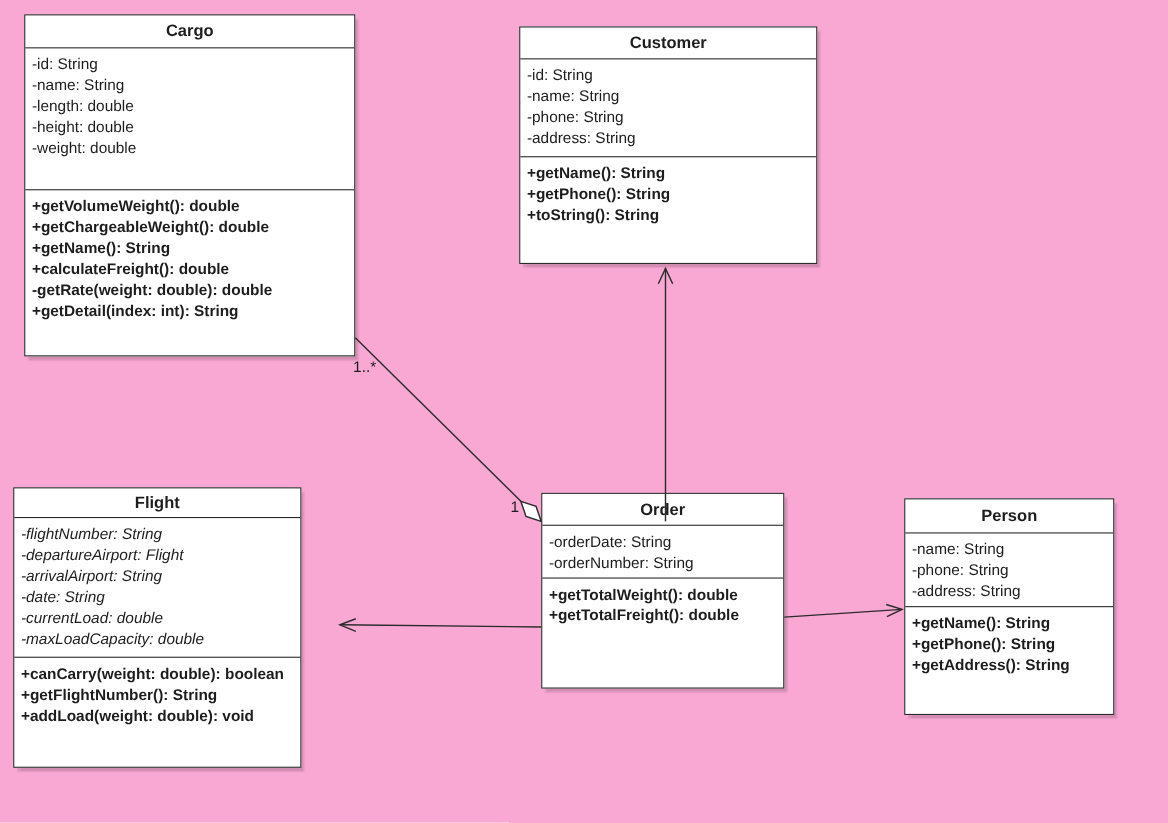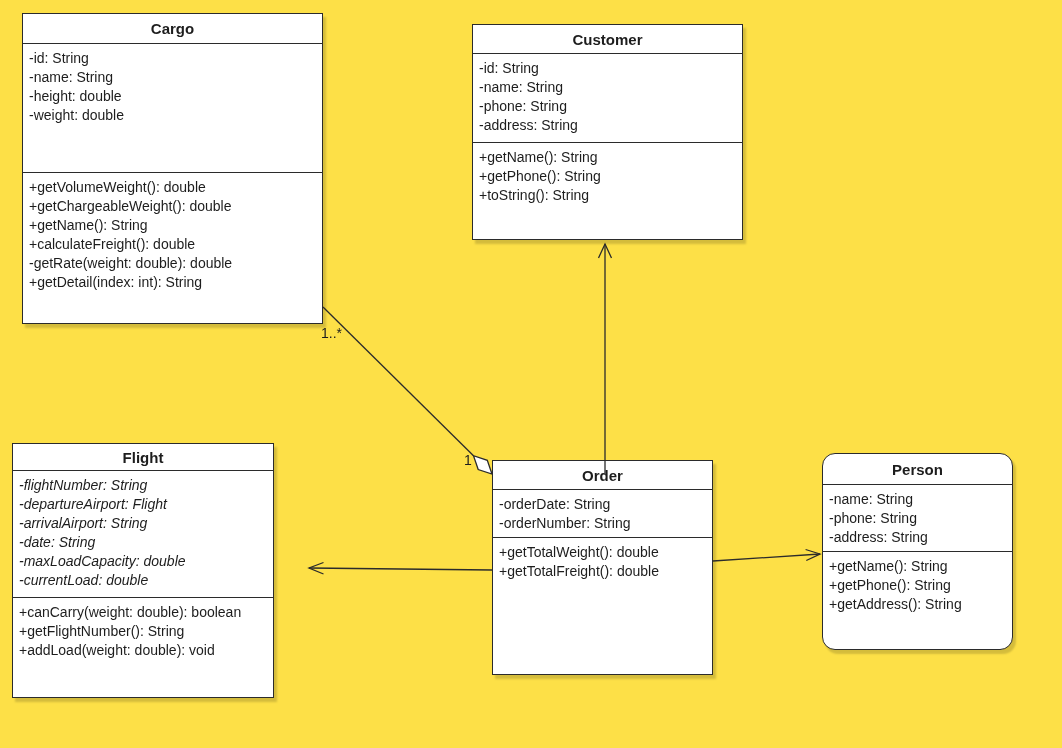--- a/index.html
+++ b/index.html
@@ -1,19 +1,19 @@
 <!DOCTYPE html>
 <html><head>
 <meta charset="utf-8">
 <style>
   html,body{margin:0;padding:0;background:#ffffff;}
   .canvas{
     position:relative;
     width:1062px;height:748px;
-    background:#fde047;
+    background:#f9a8d4;
     font-family:"Liberation Sans","DejaVu Sans",sans-serif;
     color:#1d1d1d;
     overflow:hidden;
   }
   .uml-class{
     position:absolute;
     background:#ffffff;
     border:1.5px solid #2b2b2b;
     box-sizing:border-box;
     box-shadow:3px 4px 2px rgba(0,0,0,0.16);
@@ -30,36 +30,37 @@
   }
   .uml-attrs{
     border-bottom:1.5px solid #2b2b2b;
     box-sizing:border-box;
     padding:5px 6px 0 6px;
   }
   .uml-methods{
     box-sizing:border-box;
     padding:5px 6px 0 6px;
     flex:1;
+    font-weight:bold;
   }
   .uml-line{
     font-size:14px;
     line-height:19px;
     white-space:nowrap;
   }
   
   #box-cargo   {left:22px;  top:13px;  width:301px; height:311px;}
   #box-cargo    .uml-title{height:30px;}  #box-cargo    .uml-attrs{height:129px;}
   #box-customer{left:472px; top:24px;  width:271px; height:216px;}
   #box-customer .uml-title{height:29px;text-align:center;}  #box-customer .uml-attrs{height:89px;}
   #box-flight  {left:12px;  top:443px; width:262px; height:255px;}
   #box-flight   .uml-title{height:27px;}  #box-flight   .uml-attrs{height:127px;font-style:italic;}
-  #box-order   {left:492px; top:460px; width:221px; height:215px;}
+  #box-order   {left:492px; top:448px; width:221px; height:178px;}
   #box-order    .uml-title{height:29px;}  #box-order    .uml-attrs{height:48px;}
-  #box-person  {left:822px; top:453px; width:191px; height:197px;border-radius:13px;}
+  #box-person  {left:822px; top:453px; width:191px; height:197px;}
   #box-person   .uml-title{height:31px;}  #box-person   .uml-attrs{height:67px;}
 
   .connector-layer{
     position:absolute;left:0;top:0;width:1062px;height:748px;
     pointer-events:none;
   }
   .multiplicity{
     position:absolute;
     font-size:14px;
     color:#1d1d1d;
@@ -71,20 +72,21 @@
 </head>
 <body>
 
 <div class="canvas">
 
   <div class="uml-class" id="box-cargo">
     <div class="uml-title">Cargo</div>
     <div class="uml-attrs">
       <div class="uml-line">-id: String</div>
       <div class="uml-line">-name: String</div>
+      <div class="uml-line">-length: double</div>
       <div class="uml-line">-height: double</div>
       <div class="uml-line">-weight: double</div>
     </div>
     <div class="uml-methods">
       <div class="uml-line">+getVolumeWeight(): double</div>
       <div class="uml-line">+getChargeableWeight(): double</div>
       <div class="uml-line">+getName(): String</div>
       <div class="uml-line">+calculateFreight(): double</div>
       <div class="uml-line">-getRate(weight: double): double</div>
       <div class="uml-line">+getDetail(index: int): String</div>
@@ -106,22 +108,22 @@
     </div>
   </div>
 
   <div class="uml-class" id="box-flight">
     <div class="uml-title">Flight</div>
     <div class="uml-attrs">
       <div class="uml-line">-flightNumber: String</div>
       <div class="uml-line">-departureAirport: Flight</div>
       <div class="uml-line">-arrivalAirport: String</div>
       <div class="uml-line">-date: String</div>
+      <div class="uml-line">-currentLoad: double</div>
       <div class="uml-line">-maxLoadCapacity: double</div>
-      <div class="uml-line">-currentLoad: double</div>
     </div>
     <div class="uml-methods">
       <div class="uml-line">+canCarry(weight: double): boolean</div>
       <div class="uml-line">+getFlightNumber(): String</div>
       <div class="uml-line">+addLoad(weight: double): void</div>
     </div>
   </div>
 
   <div class="uml-class" id="box-order">
     <div class="uml-title">Order</div>

